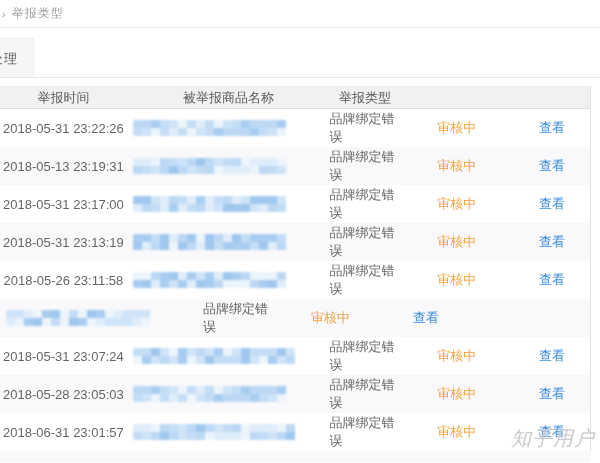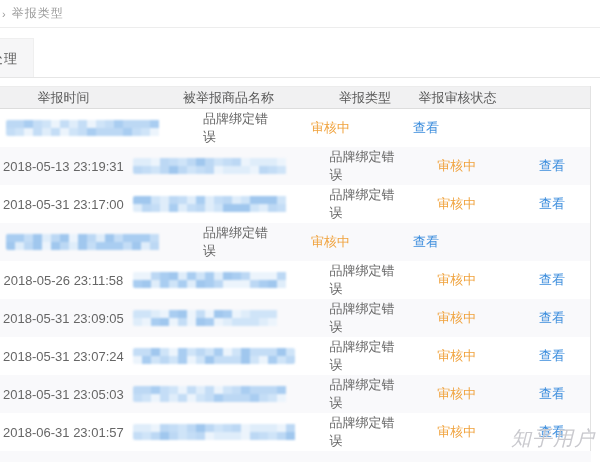--- a/index.html
+++ b/index.html
@@ -61,24 +61,24 @@
 
   <div class="tab-bar">
     <div class="tab">处理</div>
   </div>
 
   <div class="table-wrap">
     <div class="thead">
       <div class="th col-time">举报时间</div>
       <div class="th col-product" style="justify-content:center;padding-left:0;">被举报商品名称</div>
       <div class="th col-type">举报类型</div>
-      <div class="th col-status">举报审核状态</div>
     </div>
     <div id="table-body">
   <div class="tr">
+    <div class="td col-time">2018-05-31 23:22:26</div>
     <div class="td col-product">
       <span class="blur-bar" style="width: 158px;">
               <i style="background: rgb(188, 216, 244);"></i>
               <i style="background: rgb(188, 216, 244);"></i>
               <i style="background: rgb(169, 205, 241);"></i>
               <i style="background: rgb(196, 221, 246);"></i>
               <i style="background: rgb(207, 228, 248);"></i>
               <i style="background: rgb(236, 244, 252);"></i>
               <i style="background: rgb(196, 221, 246);"></i>
               <i style="background: rgb(223, 237, 250);"></i>
@@ -211,20 +211,21 @@
     <div class="td col-type">品牌绑定错误</div>
     <div class="td col-status">
       <span class="status-text">审核中</span>
     </div>
     <div class="td col-action">
       <a class="view-link">查看</a>
     </div>
   </div>
 
   <div class="tr even">
+    <div class="td col-time">2018-05-31 23:13:19</div>
     <div class="td col-product">
       <span class="blur-bar" style="width: 157px;">
               <i style="background: rgb(169, 205, 241);"></i>
               <i style="background: rgb(169, 205, 241);"></i>
               <i style="background: rgb(196, 221, 246);"></i>
               <i style="background: rgb(160, 199, 238);"></i>
               <i style="background: rgb(223, 237, 250);"></i>
               <i style="background: rgb(188, 216, 244);"></i>
               <i style="background: rgb(160, 199, 238);"></i>
               <i style="background: rgb(236, 244, 252);"></i>
@@ -308,21 +309,20 @@
     <div class="td col-type">品牌绑定错误</div>
     <div class="td col-status">
       <span class="status-text">审核中</span>
     </div>
     <div class="td col-action">
       <a class="view-link">查看</a>
     </div>
   </div>
 
   <div class="tr even">
-    <div class="td col-time">2018-05-31 23:09:05</div>
     <div class="td col-product">
       <span class="blur-bar" style="width: 151px;">
               <i style="background: rgb(207, 228, 248);"></i>
               <i style="background: rgb(207, 228, 248);"></i>
               <i style="background: rgb(223, 237, 250);"></i>
               <i style="background: rgb(236, 244, 252);"></i>
               <i style="background: rgb(169, 205, 241);"></i>
               <i style="background: rgb(160, 199, 238);"></i>
               <i style="background: rgb(236, 244, 252);"></i>
               <i style="background: rgb(196, 221, 246);"></i>
@@ -406,21 +406,21 @@
     <div class="td col-type">品牌绑定错误</div>
     <div class="td col-status">
       <span class="status-text">审核中</span>
     </div>
     <div class="td col-action">
       <a class="view-link">查看</a>
     </div>
   </div>
 
   <div class="tr even">
-    <div class="td col-time">2018-05-31 23:05:03</div>
+    <div class="td col-time">2018-05-28 23:05:03</div>
     <div class="td col-product">
       <span class="blur-bar" style="width: 161px;">
               <i style="background: rgb(188, 216, 244);"></i>
               <i style="background: rgb(188, 216, 244);"></i>
               <i style="background: rgb(169, 205, 241);"></i>
               <i style="background: rgb(196, 221, 246);"></i>
               <i style="background: rgb(207, 228, 248);"></i>
               <i style="background: rgb(236, 244, 252);"></i>
               <i style="background: rgb(196, 221, 246);"></i>
               <i style="background: rgb(223, 237, 250);"></i>

